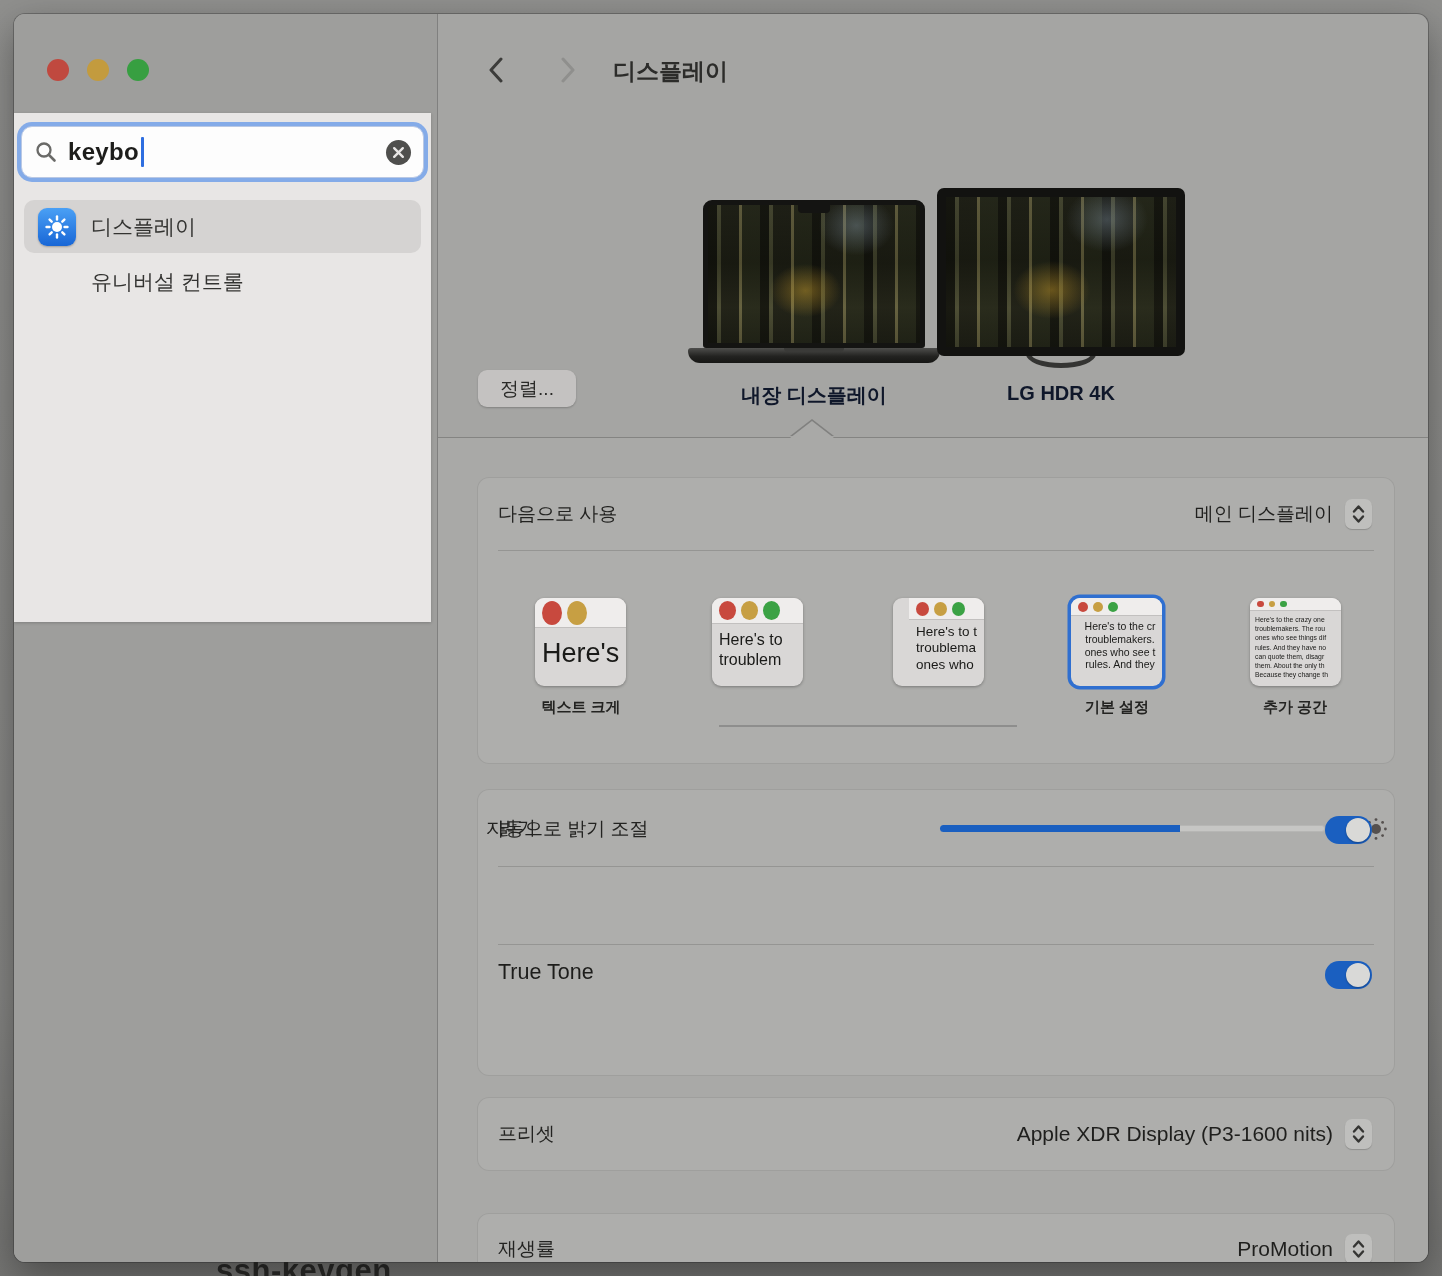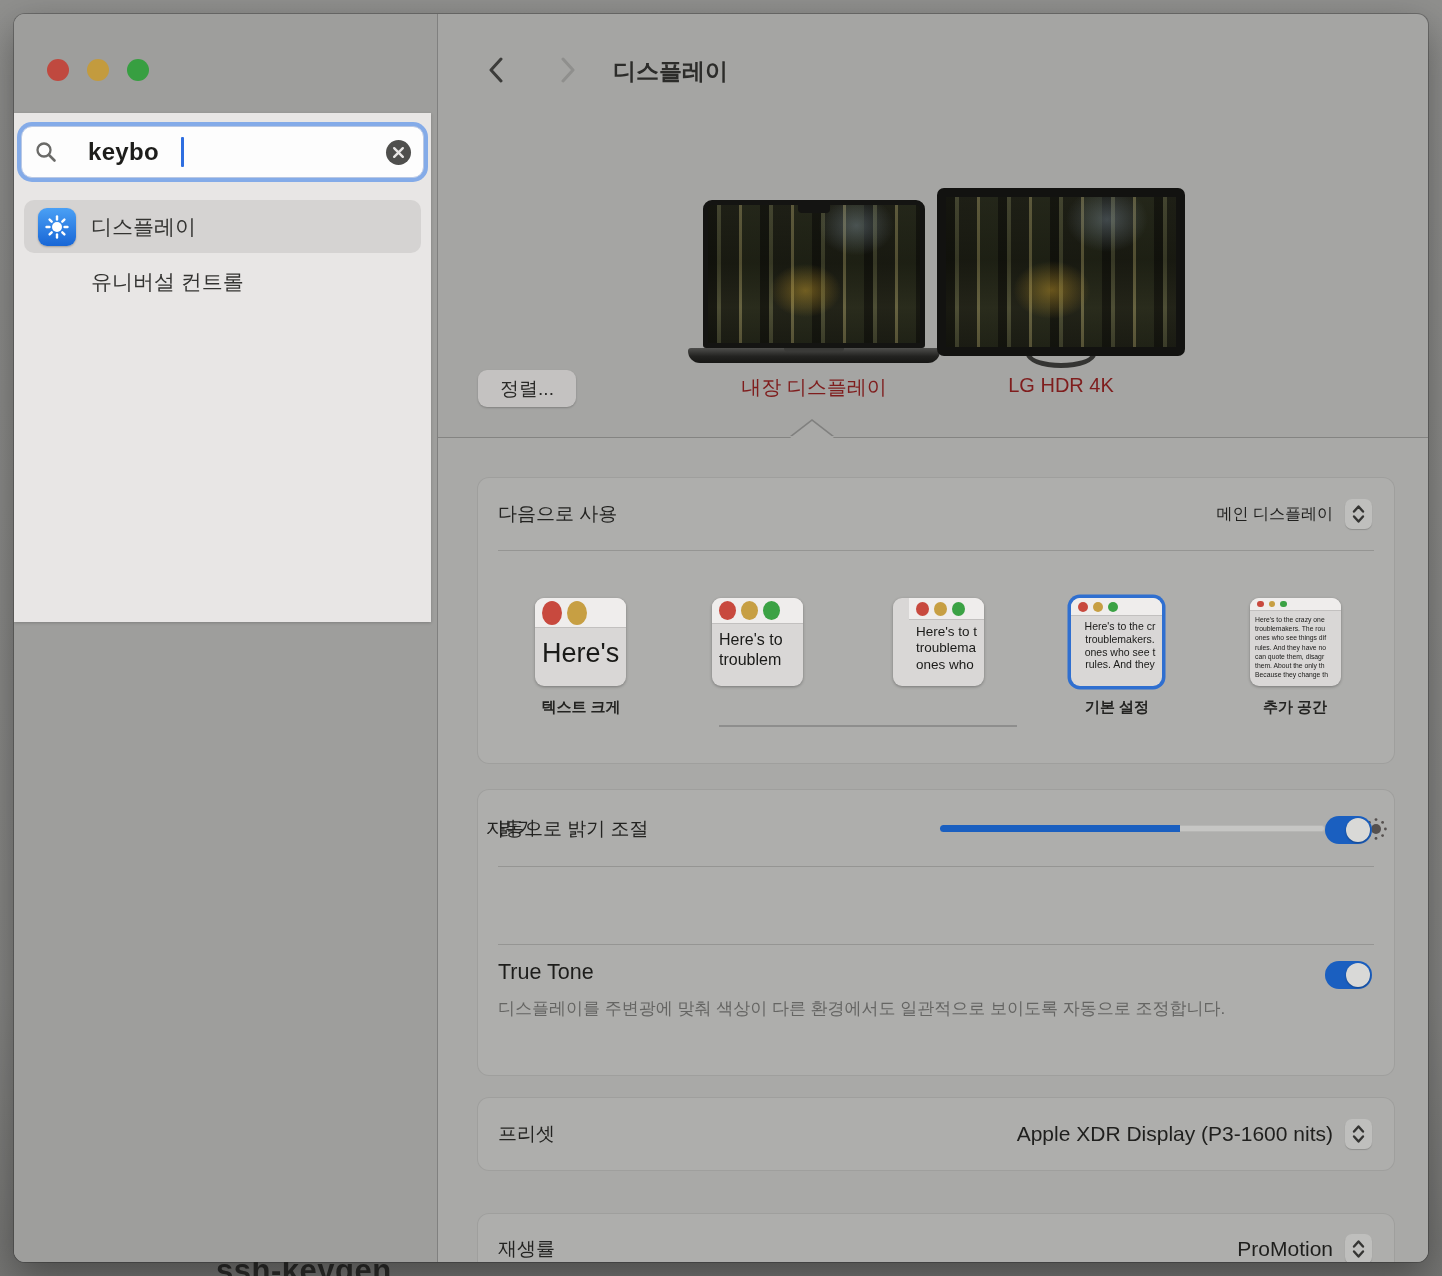--- a/index.html
+++ b/index.html
@@ -28,21 +28,21 @@
   
   #search-popover {
     position:absolute; left:0; top:99px; width:417px; height:509px;
     background:#e8e6e5; box-shadow:0 1px 3px rgba(0,0,0,.2);
   }
   #search-field {
     position:absolute; left:7px; top:13px; width:403px; height:52px;
     background:#fdfdfd; border-radius:11px;
     border:1px solid #b9c8e4;
     box-shadow:0 0 0 4px #84abe8;
-    display:flex; align-items:center; padding:0 12px;gap:20px;
+    display:flex; align-items:center; padding:0 12px;
   }
   #search-field .mag { flex:0 0 auto; margin-right:10px; display:flex; }
   #search-text { font-size:24px; font-weight:700; color:#1d1d1b; letter-spacing:.3px; }
   #caret { width:3px; height:30px; background:#2e6ee0; margin-left:2px; border-radius:1px; }
   #clear-btn {
     margin-left:auto; width:25px; height:25px; border-radius:50%;
     background:#4f4f4d; display:flex; align-items:center; justify-content:center;
   }
   #result-1 {
     position:absolute; left:10px; top:87px; width:397px; height:53px;
@@ -88,21 +88,21 @@
   #laptop-base::after { content:""; position:absolute; left:96px; top:0; width:60px; height:4px; background:#3a3a38; border-radius:0 0 4px 4px; }
   #monitor-stand {
     position:absolute; left:1012px; top:326px; width:70px; height:28px;
     border:5px solid #343432; border-radius:50%;
   }
   #monitor-frame {
     position:absolute; left:923px; top:174px; width:248px; height:168px;
     background:#121210; border-radius:7px; padding:9px;
   }
   #monitor-frame .forest { width:100%; height:100%; }
-  .display-label { position:absolute; top:360px; font-size:20px; font-weight:400; color:#7f1d1d; text-align:center; }
+  .display-label { position:absolute; top:368px; font-size:20px; font-weight:700; color:#0f172a; text-align:center; }
   #label-builtin { left:664px; width:272px; }
   #label-lg { left:911px; width:272px; }
   #arrange-btn {
     position:absolute; left:464px; top:356px; width:98px; height:37px;
     background:#c4c2c1; border-radius:9px; box-shadow:0 1px 2px rgba(0,0,0,.22);
     display:flex; align-items:center; justify-content:center;
     font-size:19px; color:#2a2a28;
   }
   #picker-divider { position:absolute; left:424px; top:423px; right:0; height:1px; background:rgba(0,0,0,.20); }
   #notch-triangle {
@@ -110,21 +110,21 @@
     border-left:22px solid transparent; border-right:22px solid transparent;
     border-bottom:17px solid #a9a9a7;
     filter:drop-shadow(0 -1.5px 0 rgba(0,0,0,.22));
   }
 
   
   #settings { position:absolute; left:424px; top:424px; right:0; bottom:0; background:#a9a9a7; }
   .card { position:absolute; left:40px; width:916px; background:#aeaeac; border-radius:11px; box-shadow:0 0 0 1px rgba(0,0,0,.06); }
   .row { display:flex; align-items:center; padding:0 22px 0 20px; }
   .row-label { font-size:19px; color:#232321; }
-  .row-value { margin-left:auto; font-size:16px; color:#1f1f1d; }
+  .row-value { margin-left:auto; font-size:19px; color:#1f1f1d; }
   .row-value.big { font-size:21px; }
   .hdiv { position:absolute; left:20px; right:20px; height:1px; background:rgba(0,0,0,.14); }
   .stepper {
     margin-left:12px; width:27px; height:30px; border-radius:7px; background:#bfbfbd;
     display:flex; align-items:center; justify-content:center; box-shadow:0 1px 1px rgba(0,0,0,.18);
     flex:0 0 auto;
   }
 
   
   #card1 { top:40px; height:285px; }
@@ -359,21 +359,20 @@
       <div id="auto-label">자동으로 밝기 조절</div>
       <div class="toggle" id="auto-toggle">
           <span class="knob"></span>
         </div>
       <div class="hdiv" id="div-b2"></div>
 
       <div id="tt-label">True Tone</div>
       <div class="toggle" id="tt-toggle">
           <span class="knob"></span>
         </div>
-      <div id="tt-desc">디스플레이를 주변광에 맞춰 색상이 다른 환경에서도 일관적으로 보이도록 자동으로 조정합니다.</div>
     </div>
 
     <div id="card3" class="card">
       <div class="row">
         <span class="row-label">프리셋</span>
         <span class="row-value big">Apple XDR Display (P3-1600 nits)</span>
         <span class="stepper">
           <svg width="15" height="20" viewBox="0 0 15 20">
               <path d="M3 7.5 L7.5 2.5 L12 7.5" fill="none" stroke="#353533" stroke-width="2.4" stroke-linecap="round" stroke-linejoin="round"></path>
               <path d="M3 12.5 L7.5 17.5 L12 12.5" fill="none" stroke="#353533" stroke-width="2.4" stroke-linecap="round" stroke-linejoin="round"></path>

